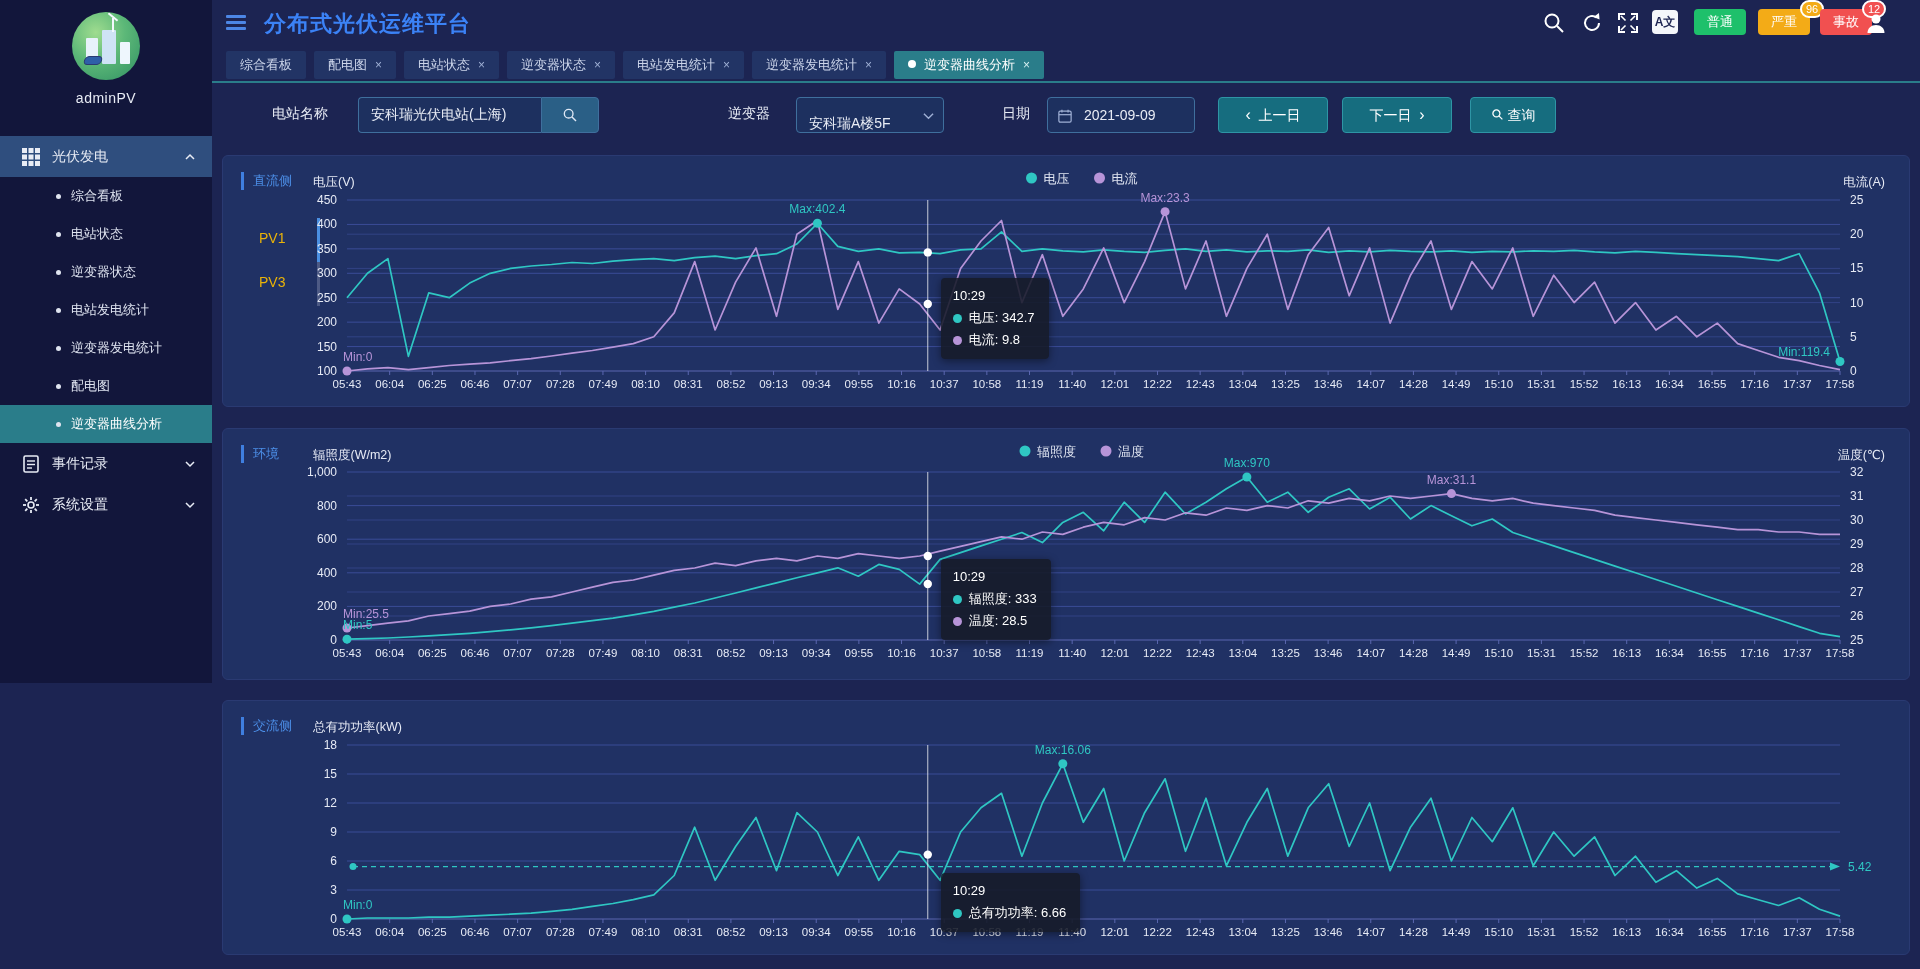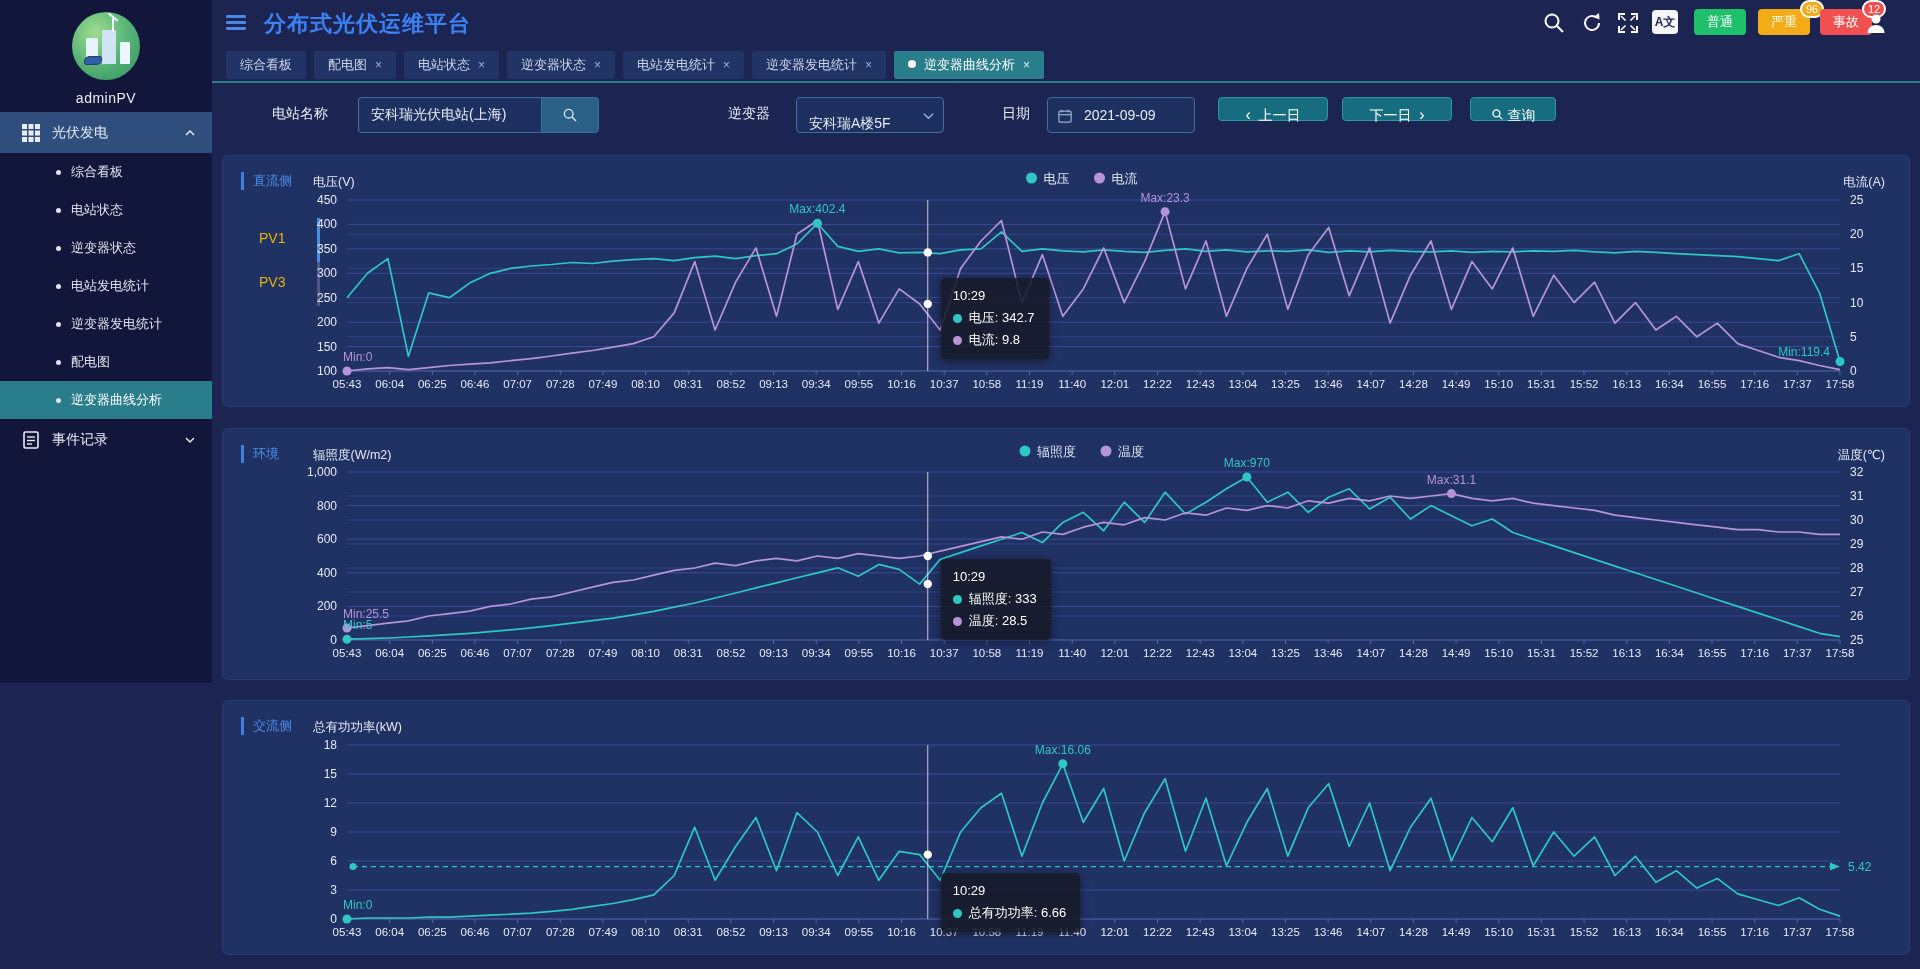--- a/index.html
+++ b/index.html
@@ -12,21 +12,21 @@
   #logo-wrap { text-align:center; padding-top:12px; }
   #logo { width:68px; height:68px; border-radius:50%; margin:0 auto;
     background:radial-gradient(circle at 35% 30%, #9fdc8f 0%, #5cb878 45%, #2f8f62 100%); position:relative; overflow:hidden; }
   #logo .bld1 { position:absolute; left:14px; top:26px; width:12px; height:26px; background:#e8f2fb; border-radius:1px; }
   #logo .bld2 { position:absolute; left:30px; top:18px; width:14px; height:34px; background:#cfe3f5; border-radius:1px; }
   #logo .bld3 { position:absolute; left:48px; top:30px; width:10px; height:22px; background:#eef6fd; border-radius:1px; }
   #logo .panel { position:absolute; left:12px; top:44px; width:18px; height:9px; background:#2e5fa8; transform:skewX(-18deg); }
   #logo .turbine { position:absolute; left:40px; top:6px; width:2px; height:14px; background:#f4f9ff; }
   #logo .turbine::before { content:""; position:absolute; left:-5px; top:-2px; width:12px; height:2px; background:#f4f9ff; transform:rotate(40deg); }
   #username { color:#e8ecf5; font-size:14px; text-align:center; margin-top:10px; letter-spacing:.5px; }
-  #menu { margin-top:6px; }
+  #menu { margin-top:30px; }
   .menu-group-header { height:41px; display:flex; align-items:center; padding:0 16px 0 22px; color:#e8ecf5; font-size:14px; cursor:pointer; position:relative; }
   .menu-group-header.active-group { background:#2f4e7e; }
   .menu-group-header .gicon { width:18px; height:18px; margin-right:12px; flex:0 0 18px; }
   .menu-group-header .chev { margin-left:auto; width:12px; height:12px; }
   #submenu .sub-item { height:38px; display:flex; align-items:center; padding-left:56px; color:#dfe4f0; font-size:13px; cursor:pointer; }
   #submenu .sub-item .bullet { width:5px; height:5px; border-radius:50%; background:#dfe4f0; margin-right:10px; }
   #submenu .sub-item.active { background:#2a7d8a; color:#fff; }
 
   
   #header { position:absolute; left:212px; top:0; width:1708px; height:47px; }
@@ -55,21 +55,21 @@
   #filterbar { position:absolute; left:212px; top:85px; width:1708px; height:64px; }
   .flabel { position:absolute; top:20px; color:#e8ecf5; font-size:14px; }
   .fbox { position:absolute; top:12px; height:36px; background:#1d305f; border:1px solid #3f6f9d; border-radius:4px; color:#e8ecf5; font-size:14px; }
   #station-input { left:146px; width:183px; border-right:none; border-radius:4px 0 0 4px; background:#1d305f; padding:0 12px; outline:none; }
   #station-search-btn { left:329px; width:58px; border-radius:0 4px 4px 0; background:#2a5f86; border:1px solid #3f6f9d; cursor:pointer;
     display:flex; align-items:center; justify-content:center; }
   #inverter-select { left:584px; width:148px; padding:8px 26px 0 12px; line-height:34px; cursor:pointer; }
   #inverter-select .sel-chev { position:absolute; right:9px; top:14px; }
   #date-box { left:835px; width:148px; line-height:34px; padding:0 10px; cursor:pointer; }
   #date-box svg { vertical-align:-3px; margin-right:8px; }
-  .tealbtn { position:absolute; top:12px; height:24px; background:#166d7f; border:1px solid #2e95a5; border-radius:4px;
+  .tealbtn { position:absolute; top:12px; height:36px; background:#166d7f; border:1px solid #2e95a5; border-radius:4px;
     color:#fff; font-size:14px; line-height:34px; text-align:center; cursor:pointer; }
   #prev-btn { left:1006px; width:110px; }
   #next-btn { left:1130px; width:110px; }
   #query-btn { left:1258px; width:86px; }
   .chevchar { font-size:16px; }
 
   
   .panel { position:absolute; left:222px; width:1688px; background:#203164; border:1px solid #2a3a72; border-radius:6px; }
   #panel0 { top:155px; height:252px; }
   #panel1 { top:428px; height:252px; }
@@ -152,20 +152,39 @@
           </div>
         </div>
       <div class="menu-group-header">
         <svg class="gicon" viewBox="0 0 18 18">
           <rect x="2" y="1" width="14" height="16" rx="1.5" fill="none" stroke="#e8ecf5" stroke-width="1.6"></rect>
           <line x1="5" y1="6" x2="13" y2="6" stroke="#e8ecf5" stroke-width="1.4"></line>
             <line x1="5" y1="9.5" x2="13" y2="9.5" stroke="#e8ecf5" stroke-width="1.4"></line>
             <line x1="5" y1="13" x2="10" y2="13" stroke="#e8ecf5" stroke-width="1.4"></line>
         </svg>
         <span>事件记录</span>
+        <svg class="chev" viewBox="0 0 12 12">
+            <polyline points="2,4 6,8 10,4" fill="none" stroke="#e8ecf5" stroke-width="1.5"></polyline>
+          </svg>
+      </div>
+      <div class="menu-group-header">
+        <svg class="gicon" viewBox="0 0 18 18">
+          <circle cx="9" cy="9" r="3" fill="none" stroke="#e8ecf5" stroke-width="1.6"></circle>
+          <g stroke="#e8ecf5" stroke-width="1.8">
+              <line x1="9" y1="1" x2="9" y2="4"></line>
+              <line x1="9" y1="14" x2="9" y2="17"></line>
+              <line x1="1" y1="9" x2="4" y2="9"></line>
+              <line x1="14" y1="9" x2="17" y2="9"></line>
+              <line x1="3.2" y1="3.2" x2="5.3" y2="5.3"></line>
+              <line x1="12.7" y1="12.7" x2="14.8" y2="14.8"></line>
+              <line x1="3.2" y1="14.8" x2="5.3" y2="12.7"></line>
+              <line x1="12.7" y1="5.3" x2="14.8" y2="3.2"></line>
+            </g>
+        </svg>
+        <span>系统设置</span>
         <svg class="chev" viewBox="0 0 12 12">
             <polyline points="2,4 6,8 10,4" fill="none" stroke="#e8ecf5" stroke-width="1.5"></polyline>
           </svg>
       </div>
     </div>
   </div>
 
   <div id="header">
     <div id="hamburger">
         <span></span>

